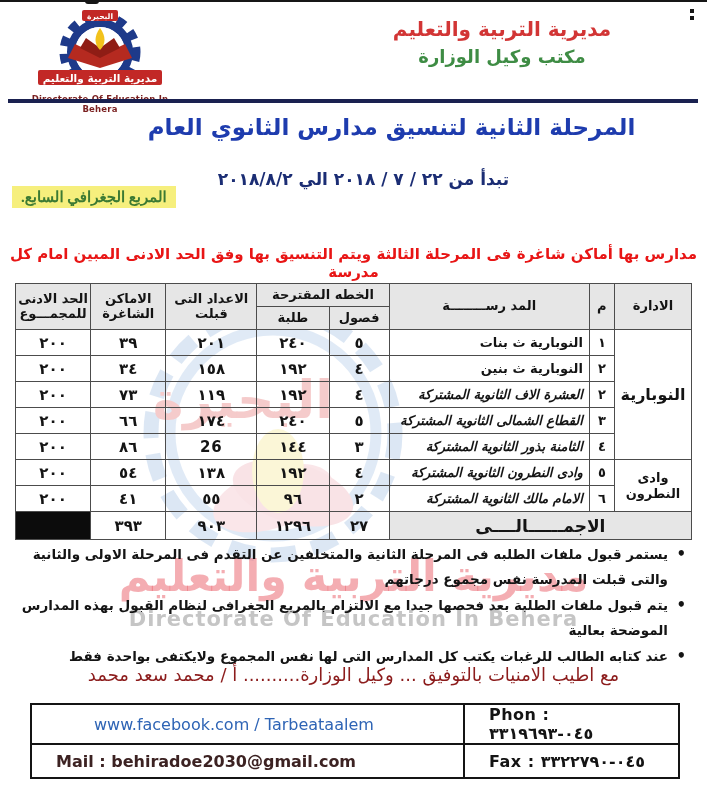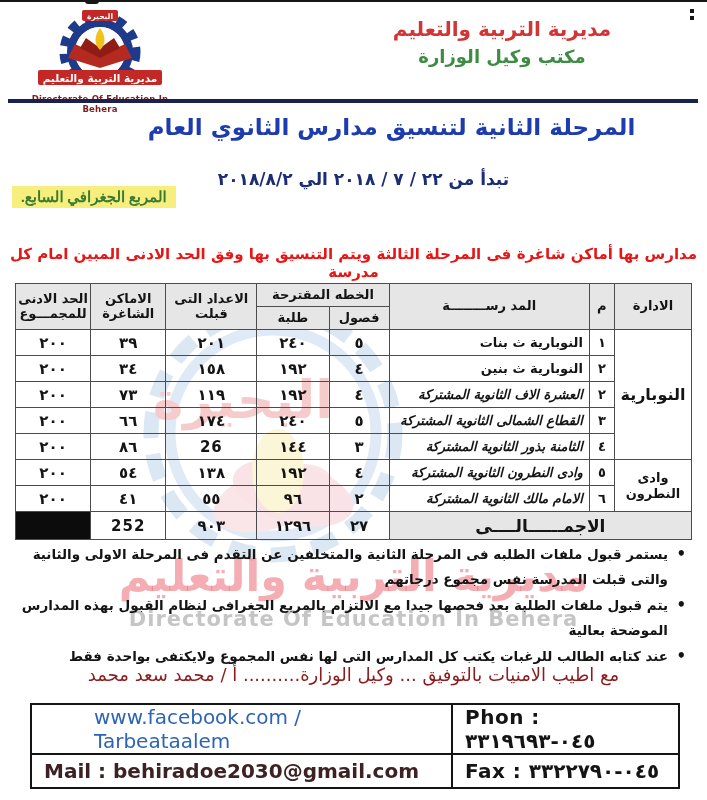--- a/index.html
+++ b/index.html
@@ -57,21 +57,21 @@
   .bullets{top:541px;left:18px;width:672px;direction:rtl;z-index:1;
     list-style:none;margin:0;padding:0;font-size:13.5px;font-weight:bold;
     color:#141414;line-height:25px;}
   .bullets li{padding-right:22px;position:relative;margin:1px 0;white-space:normal;}
   .bullets li::before{content:"•";position:absolute;right:4px;top:0;font-size:15px;}
   
   .signature{top:664px;left:0;width:100%;text-align:center;direction:rtl;
     font-size:18px;font-weight:normal;color:#8c1c1c;z-index:1;}
   
   .contact{top:703px;left:30px;width:650px;border-collapse:collapse;z-index:1;background:#fff;}
-  .contact td{border:2.5px solid #141414;height:32px;font-size:20px;padding:0 12px;}
+  .contact td{border:2.5px solid #141414;height:32px;font-size:16px;padding:0 24px;}
   .contact td.fb{color:#2e64b5;padding-left:62px;width:345px;}
   .contact td.mail{color:#3c2222;font-weight:bold;}
   .contact td.tel{color:#141414;font-weight:bold;letter-spacing:.5px;}
 </style>
 </head>
 <body>
 
 <div class="page">
 
   <div class="abs top-line"></div>
@@ -212,21 +212,21 @@
         <td class="val">٩٦</td>
         <td class="val">٥٥</td>
         <td class="val">٤١</td>
         <td class="val">٢٠٠</td>
       </tr>
       <tr class="total-row">
         <td class="total-label" colspan="3">الاجمــــــالــــى</td>
         <td class="val">٢٧</td>
         <td class="val">١٢٩٦</td>
         <td class="val">٩٠٣</td>
-        <td class="val">252</td>
+        <td class="val">٣٩٣</td>
         <td class="cell-black"></td>
       </tr>
     </tbody>
   </table>
 
   <ul class="abs bullets">
     <li>يستمر قبول ملفات الطلبه فى المرحلة الثانية والمتخلفين عن التقدم فى المرحلة الاولى والثانية والتى قبلت المدرسة نفس مجموع درجاتهم</li>
     <li>يتم قبول ملفات الطلبة بعد فحصها جيدا مع الالتزام بالمربع الجغرافى لنظام القبول بهذه المدارس الموضحة بعالية</li>
     <li>عند كتابه الطالب للرغبات يكتب كل المدارس التى لها نفس المجموع ولايكتفى بواحدة فقط</li>
   </ul>

